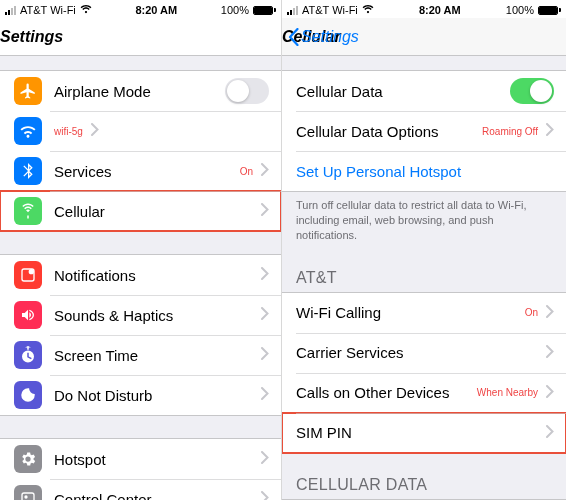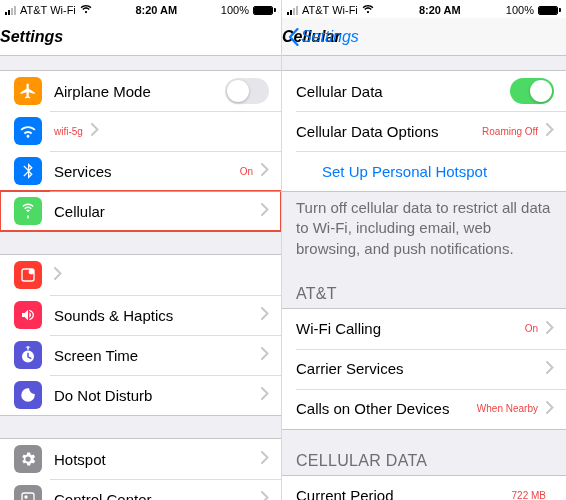--- a/index.html
+++ b/index.html
@@ -27,29 +27,29 @@
   .nav .title { font-size: 16px; font-weight: 600; color: #000; }
   .nav .back { position: absolute; left: 6px; display: flex; align-items: center; color: #007aff; font-size: 16px; }
   .nav .back svg { margin-right: 2px; }
   .phone.left .nav { background:#fff; }
   
   .scroll { flex: 1; overflow-y: hidden; background: #efeff4; }
 
   .group { margin-top: 22px; }
   .group:first-child { margin-top: 20px; }
   .group-header { font-size: 16px; color: #6d6d72; padding: 0 14px 5px 14px; text-transform: uppercase; letter-spacing: 0.3px; }
-  .group-note { font-size: 15px; color: #6d6d72; padding: 6px 14px 4px 14px; line-height: 1.35; }
+  .group-note { font-size: 11px; color: #6d6d72; padding: 6px 14px 4px 14px; line-height: 1.35; }
   .list { background: #fff; border-top: 1px solid #c6c6c8; border-bottom: 1px solid #c6c6c8; }
 
   .row { display: flex; align-items: center; min-height: 40px; padding: 0 12px 0 14px; position: relative; background:#fff; }
   .row + .row::before { content: ""; position: absolute; left: 14px; right: 0; top: 0; height: 1px; background: #c6c6c8; transform: scaleY(0.6); }
   .row.with-icon + .row.with-icon::before { left: 50px; }
   .row .ic { width: 28px; height: 28px; border-radius: 6px; margin-right: 12px; display: flex; align-items: center; justify-content: center; flex-shrink: 0; color: #fff; }
   .row .label { font-size: 15px; color: #000; flex: 1; }
-  .row .label.link { color: #007aff; margin-left: 26px; }
+  .row .label.link { color: #007aff; }
   .row .value { font-size: 10px; color: #ef4444; margin-right: 8px; }
   .row .chev { color: #c7c7cc; flex-shrink: 0; }
   .row.hl { outline: 2px solid #e94f3a; outline-offset: -1px; z-index: 2; }
 
   
   .switch { width: 44px; height: 26px; border-radius: 13px; position: relative; background: #e5e5ea; }
   .switch .knob { position: absolute; top: 2px; width: 22px; height: 22px; border-radius: 50%; background: #fff; box-shadow: 0 1px 3px rgba(0,0,0,.25); }
   .switch.off .knob { left: 2px; }
   .switch.on { background: #4cd964; }
   .switch.on .knob { right: 2px; }
@@ -142,20 +142,21 @@
       </div>
       <div class="group">
         <div class="list">
           <div class="row with-icon">
             <span class="ic bg-red">
               <svg width="16" height="16" viewBox="0 0 24 24">
                 <rect x="3" y="3" width="18" height="18" rx="3" fill="none" stroke="#fff" stroke-width="2"></rect>
                 <circle cx="17" cy="7" r="4" fill="#fff"></circle>
               </svg>
             </span>
+            <span class="label">Notifications</span>
             <span class="chev"><svg width="8" height="13" viewBox="0 0 8 13">
                 <path d="M1 1l5.5 5.5L1 12" stroke="#c7c7cc" stroke-width="2" fill="none" stroke-linecap="round"></path>
               </svg></span>
           </div>
           <div class="row with-icon">
             <span class="ic bg-pink">
               <svg width="18" height="16" viewBox="0 0 24 24">
                 <path fill="#fff" d="M3 9v6h4l5 5V4L7 9H3zm13.5 3c0-1.8-1-3.3-2.5-4v8c1.5-.7 2.5-2.2 2.5-4zm-2.5-8v2c2.9.9 5 3.5 5 6s-2.1 5.1-5 6v2c4-1 7-4.3 7-8s-3-7-7-8z"></path>
               </svg>
             </span>
@@ -293,20 +294,26 @@
                 <path d="M1 1l5.5 5.5L1 12" stroke="#c7c7cc" stroke-width="2" fill="none" stroke-linecap="round"></path>
               </svg></span>
           </div>
           <div class="row">
             <span class="label">Calls on Other Devices</span>
             <span class="value">When Nearby</span>
             <span class="chev"><svg width="8" height="13" viewBox="0 0 8 13">
                 <path d="M1 1l5.5 5.5L1 12" stroke="#c7c7cc" stroke-width="2" fill="none" stroke-linecap="round"></path>
               </svg></span>
           </div>
+          <div class="row hl">
+            <span class="label">SIM PIN</span>
+            <span class="chev"><svg width="8" height="13" viewBox="0 0 8 13">
+                <path d="M1 1l5.5 5.5L1 12" stroke="#c7c7cc" stroke-width="2" fill="none" stroke-linecap="round"></path>
+              </svg></span>
+          </div>
         </div>
       </div>
       <div class="group">
         <div class="group-header">CELLULAR DATA</div>
         <div class="list">
           <div class="row">
             <span class="label">Current Period</span>
             <span class="value">722 MB</span>
           </div>
         </div>

